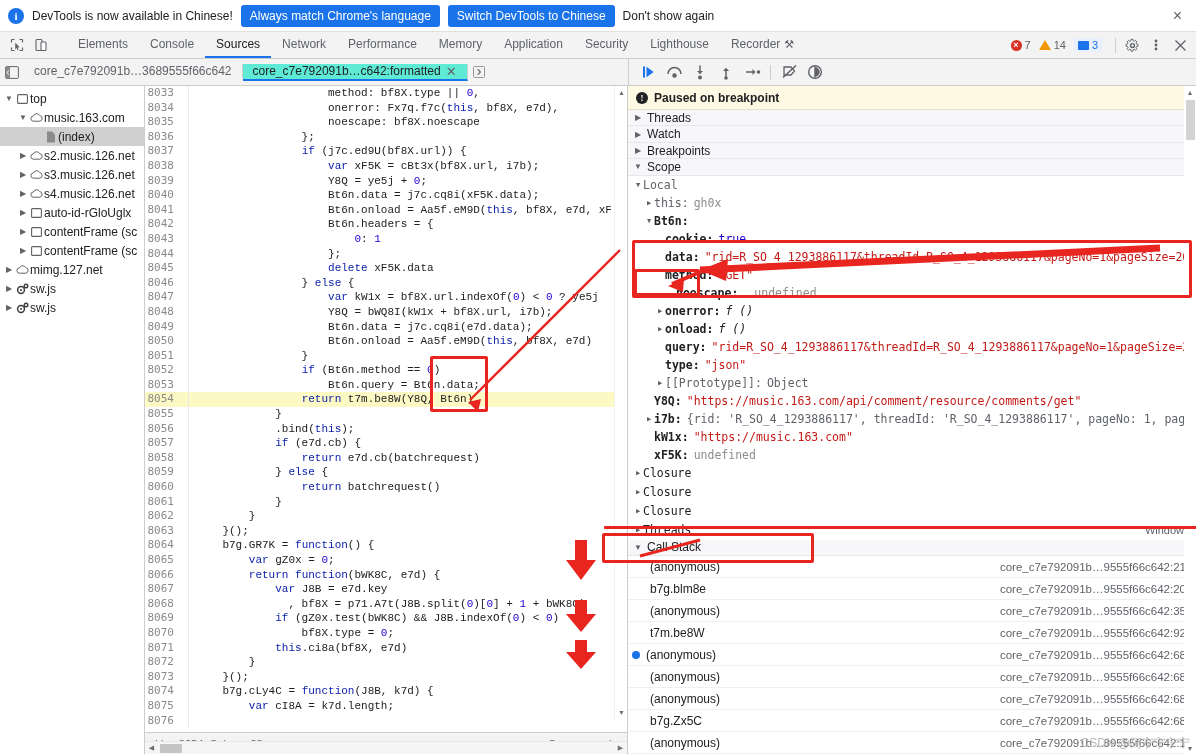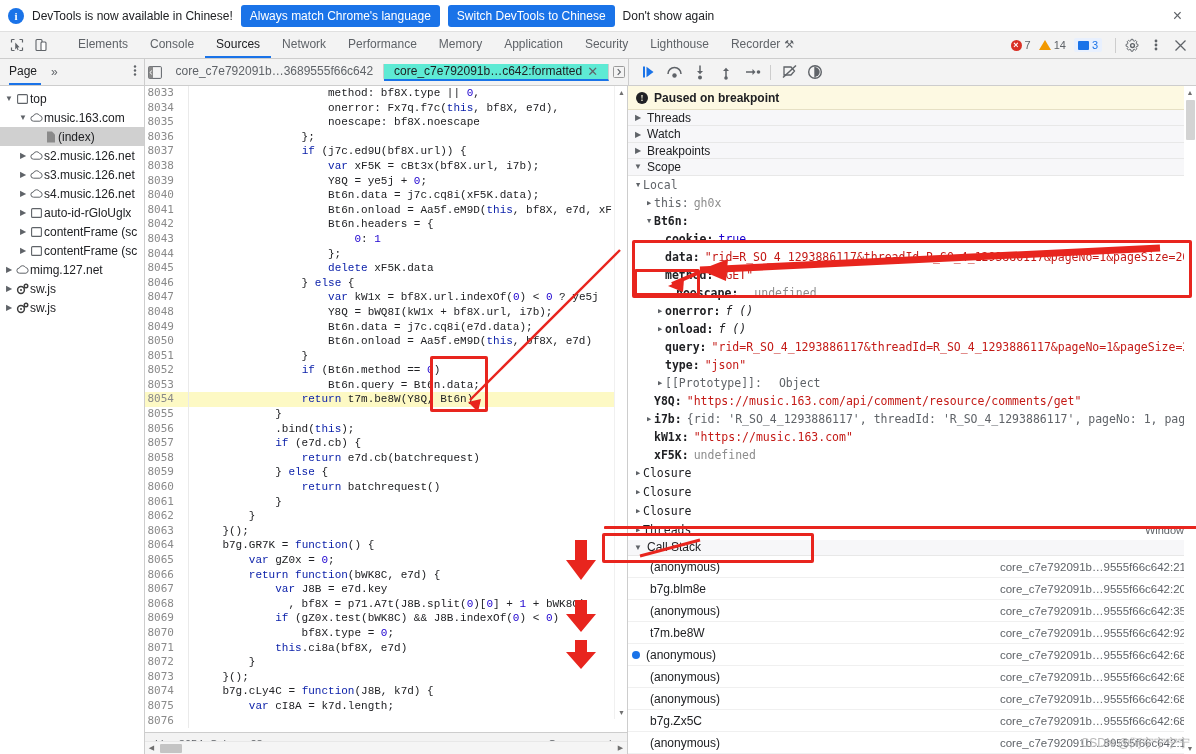--- a/index.html
+++ b/index.html
@@ -391,31 +391,20 @@
       </div>
       <div class="tb-icon">
         <svg width="13" height="13" viewBox="0 0 13 13">
             <path d="M1.5 1.5l10 10M11.5 1.5l-10 10" stroke="#5f6368" stroke-width="1.3"></path>
           </svg>
       </div>
     </div>
   </div>
 
   <div class="srcbar">
-    <div class="nav-head">
-      <div class="nav-tab">Page</div>
-      <div class="nav-more">»</div>
-      <div class="nav-dots">
-        <svg width="4" height="13" viewBox="0 0 4 13">
-            <circle cx="2" cy="2.5" r="1.2" fill="#5f6368"></circle>
-            <circle cx="2" cy="6.5" r="1.2" fill="#5f6368"></circle>
-            <circle cx="2" cy="10.5" r="1.2" fill="#5f6368"></circle>
-          </svg>
-      </div>
-    </div>
     <div class="edit-tabs">
       <div class="panel-btn">
         <svg width="14" height="13" viewBox="0 0 14 13">
           <rect x="0.6" y="0.6" width="12.8" height="11.8" rx="1" fill="none" stroke="#5f6368" stroke-width="1"></rect>
           <rect x="0.6" y="0.6" width="4.4" height="11.8" fill="#8a8a8a"></rect>
           <path d="M3.6 4.5L2.2 6.5l1.4 2" stroke="#fff" fill="none" stroke-width="1"></path>
         </svg>
       </div>
       <div class="etab">
         <span>core_c7e792091b…3689555f66c642</span>
@@ -696,21 +685,21 @@
               <span class="sval str" style="margin-left:5px;">"rid=R_SO_4_1293886117&amp;threadId=R_SO_4_1293886117&amp;pageNo=1&amp;pageSize=2…</span>
             </div>
             <div class="srow" style="padding-left: 27px;">
               <span class="tw"></span>
               <span class="sname">type:</span>
               <span class="sval str" style="margin-left:5px;">"json"</span>
             </div>
             <div class="srow" style="padding-left: 27px;">
               <span class="tw">▶</span>
               <span class="sname dim">[[Prototype]]:</span>
-              <span class="sval " style="margin-left:17px;">Object</span>
+              <span class="sval " style="margin-left:5px;">Object</span>
             </div>
             <div class="srow" style="padding-left: 16px;">
               <span class="tw"></span>
               <span class="sname">Y8Q:</span>
               <span class="sval str" style="margin-left:5px;">"https://music.163.com/api/comment/resource/comments/get"</span>
             </div>
             <div class="srow" style="padding-left: 16px;">
               <span class="tw">▶</span>
               <span class="sname">i7b:</span>
               <span class="sval " style="margin-left:5px;">{rid: 'R_SO_4_1293886117', threadId: 'R_SO_4_1293886117', pageNo: 1, page…</span>

